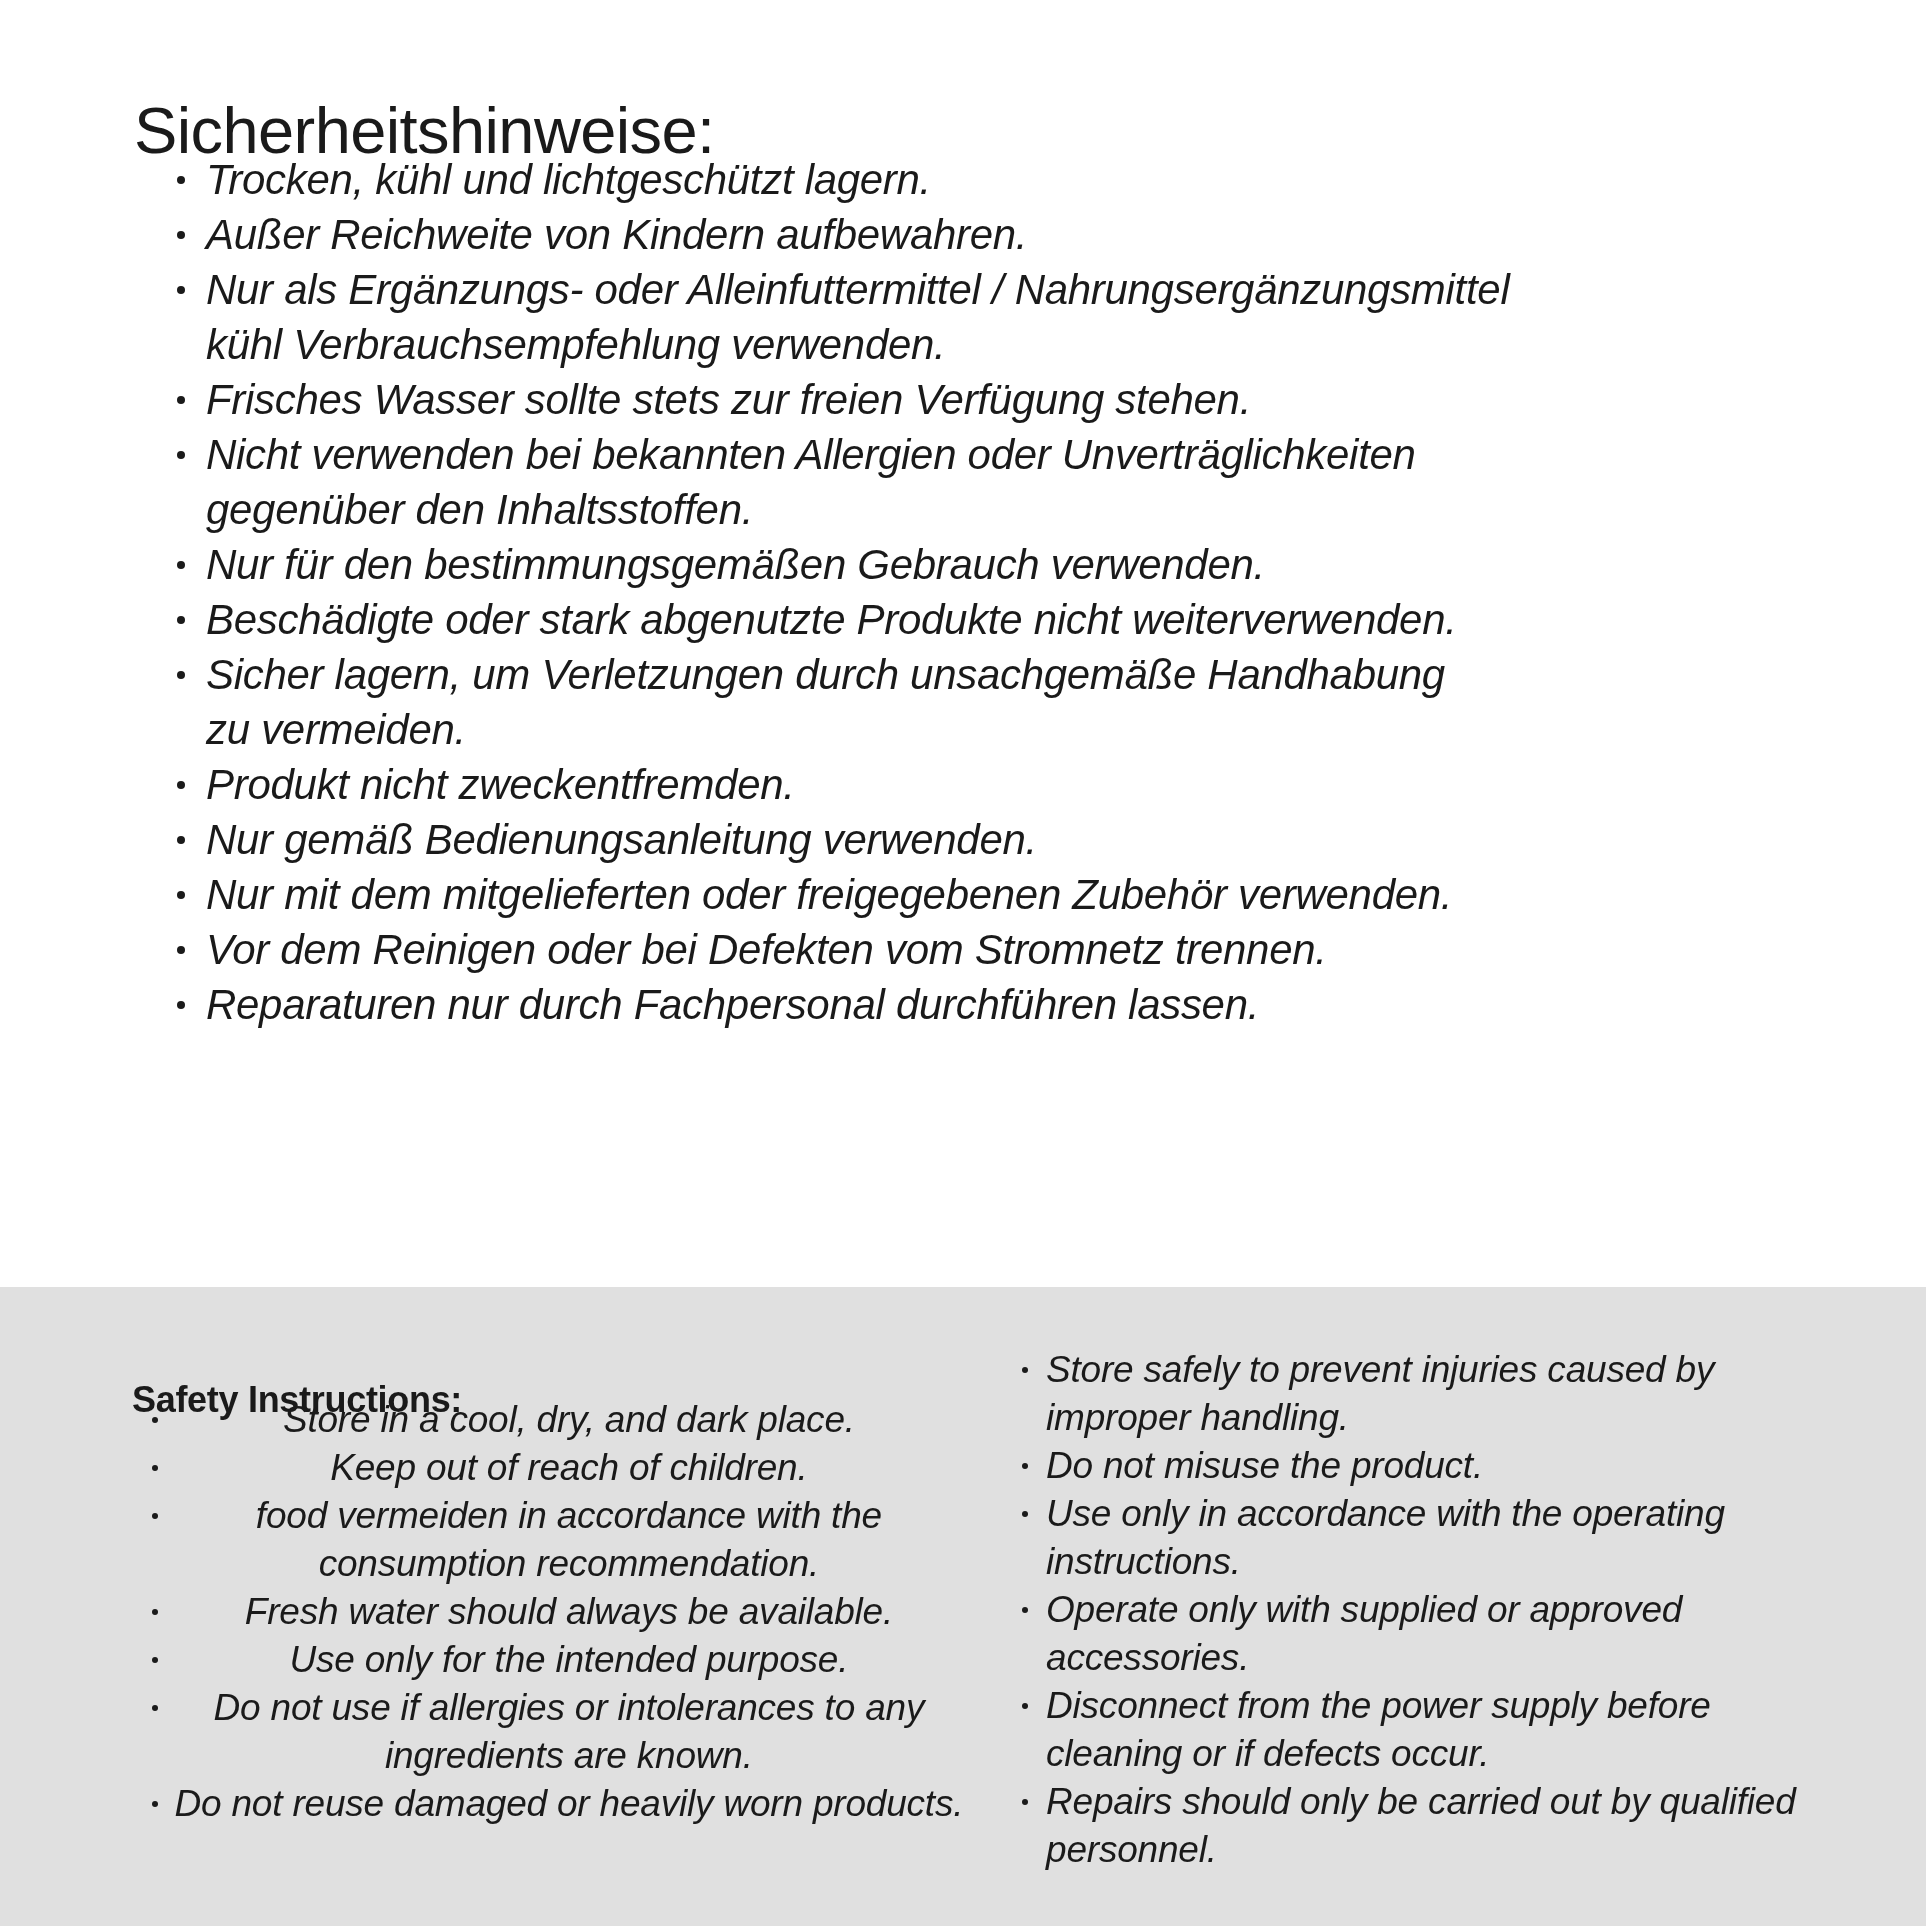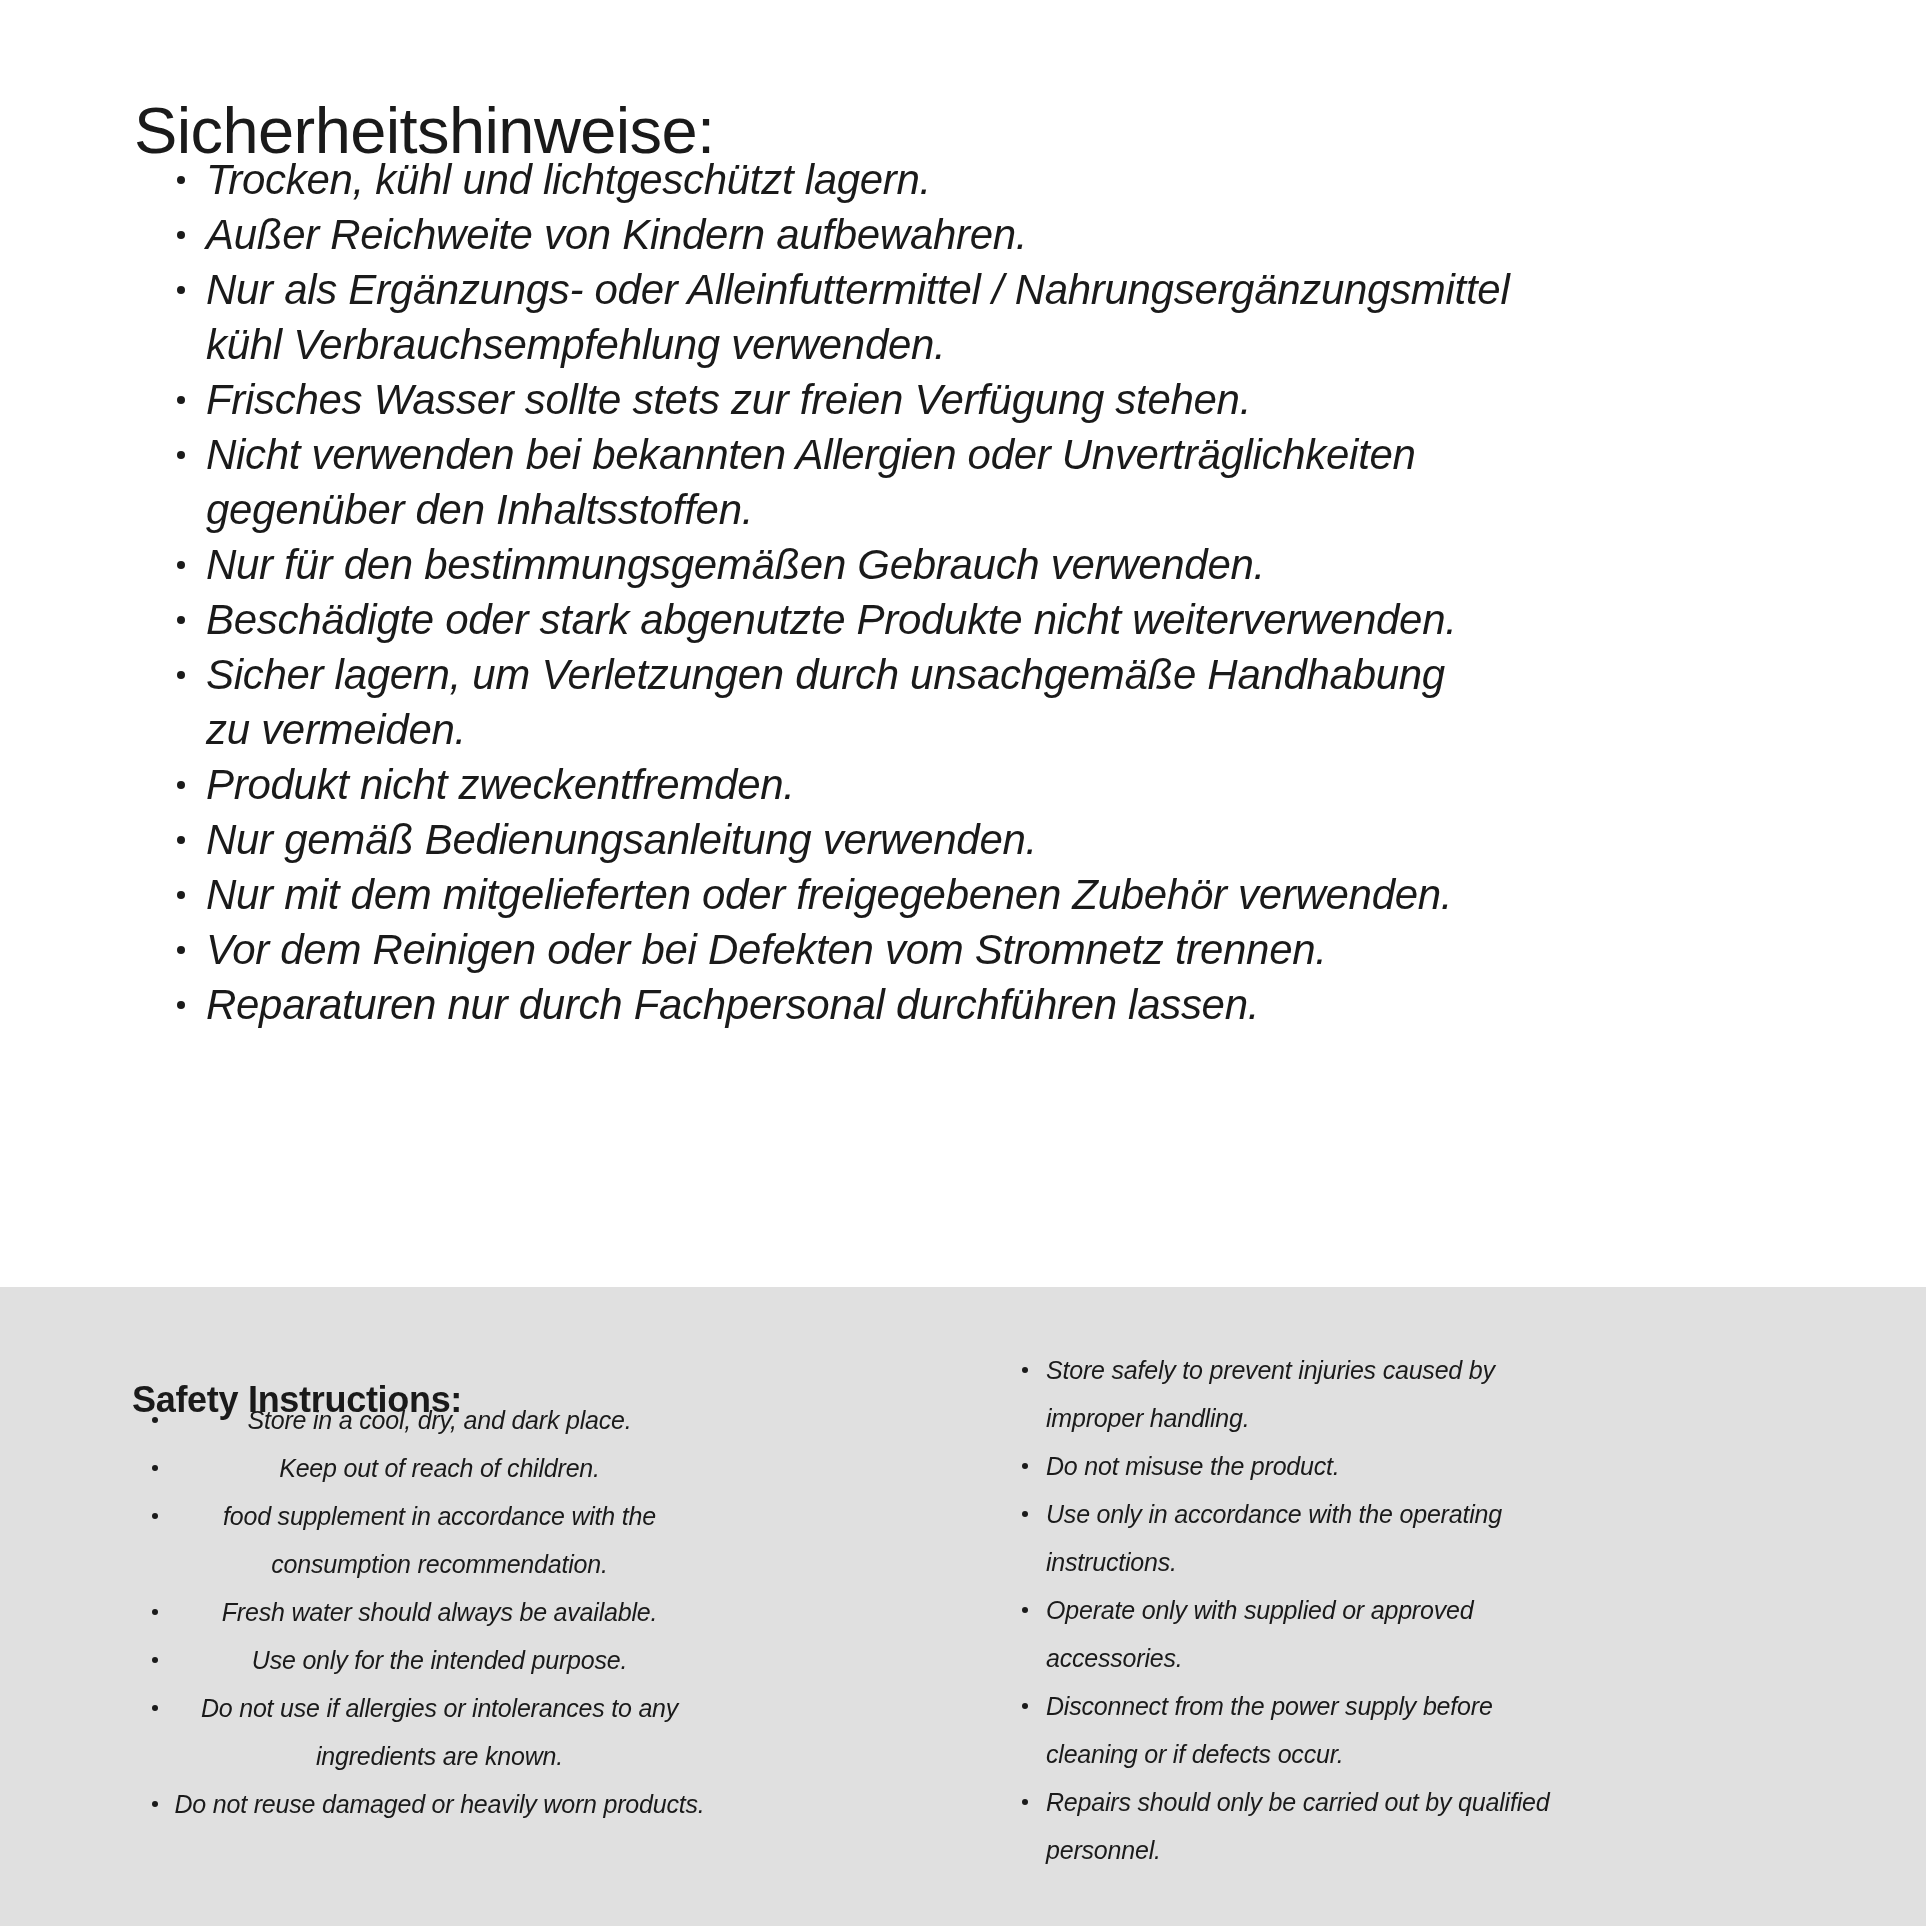--- a/index.html
+++ b/index.html
@@ -30,21 +30,21 @@
   .en-panel {
     position: absolute; left: 0; top: 1287px;
     width: 1926px; height: 639px;
     background: #e0e0e0;
   }
   .en-heading {
     position: absolute; left: 132px; top: 62px;
     font-size: 36px; font-weight: 700; letter-spacing: -0.3px;
     white-space: nowrap;
   }
-  .en-list { font-size: 25px; line-height: 48px; letter-spacing: -0.2px; }
+  .en-list { font-size: 37px; line-height: 48px; letter-spacing: -0.2px; }
   .en-list li { position: relative; padding-left: 22.5px; }
   .en-list li::before {
     content: ""; position: absolute; left: 0; top: 20.5px;
     width: 6.4px; height: 6.4px; border-radius: 50%; background: #1a1a1a;
   }
   .en-left  { position: absolute; left: 152px;  top: 109px; text-align: center; }
   .en-right { position: absolute; left: 1022px; top: 59px; }
   .en-right li { padding-left: 24px; }
 </style>
 </head>
@@ -104,21 +104,21 @@
     <h2 class="en-heading">Safety Instructions:</h2>
 
     <ul class="en-list en-left">
       <li>
         <span class="ln">Store in a cool, dry, and dark place.</span>
       </li>
       <li>
         <span class="ln">Keep out of reach of children.</span>
       </li>
       <li>
-        <span class="ln">food supplement in accordance with the</span>
+        <span class="ln">food vermeiden in accordance with the</span>
         <span class="ln">consumption recommendation.</span>
       </li>
       <li>
         <span class="ln">Fresh water should always be available.</span>
       </li>
       <li>
         <span class="ln">Use only for the intended purpose.</span>
       </li>
       <li>
         <span class="ln">Do not use if allergies or intolerances to any</span>

